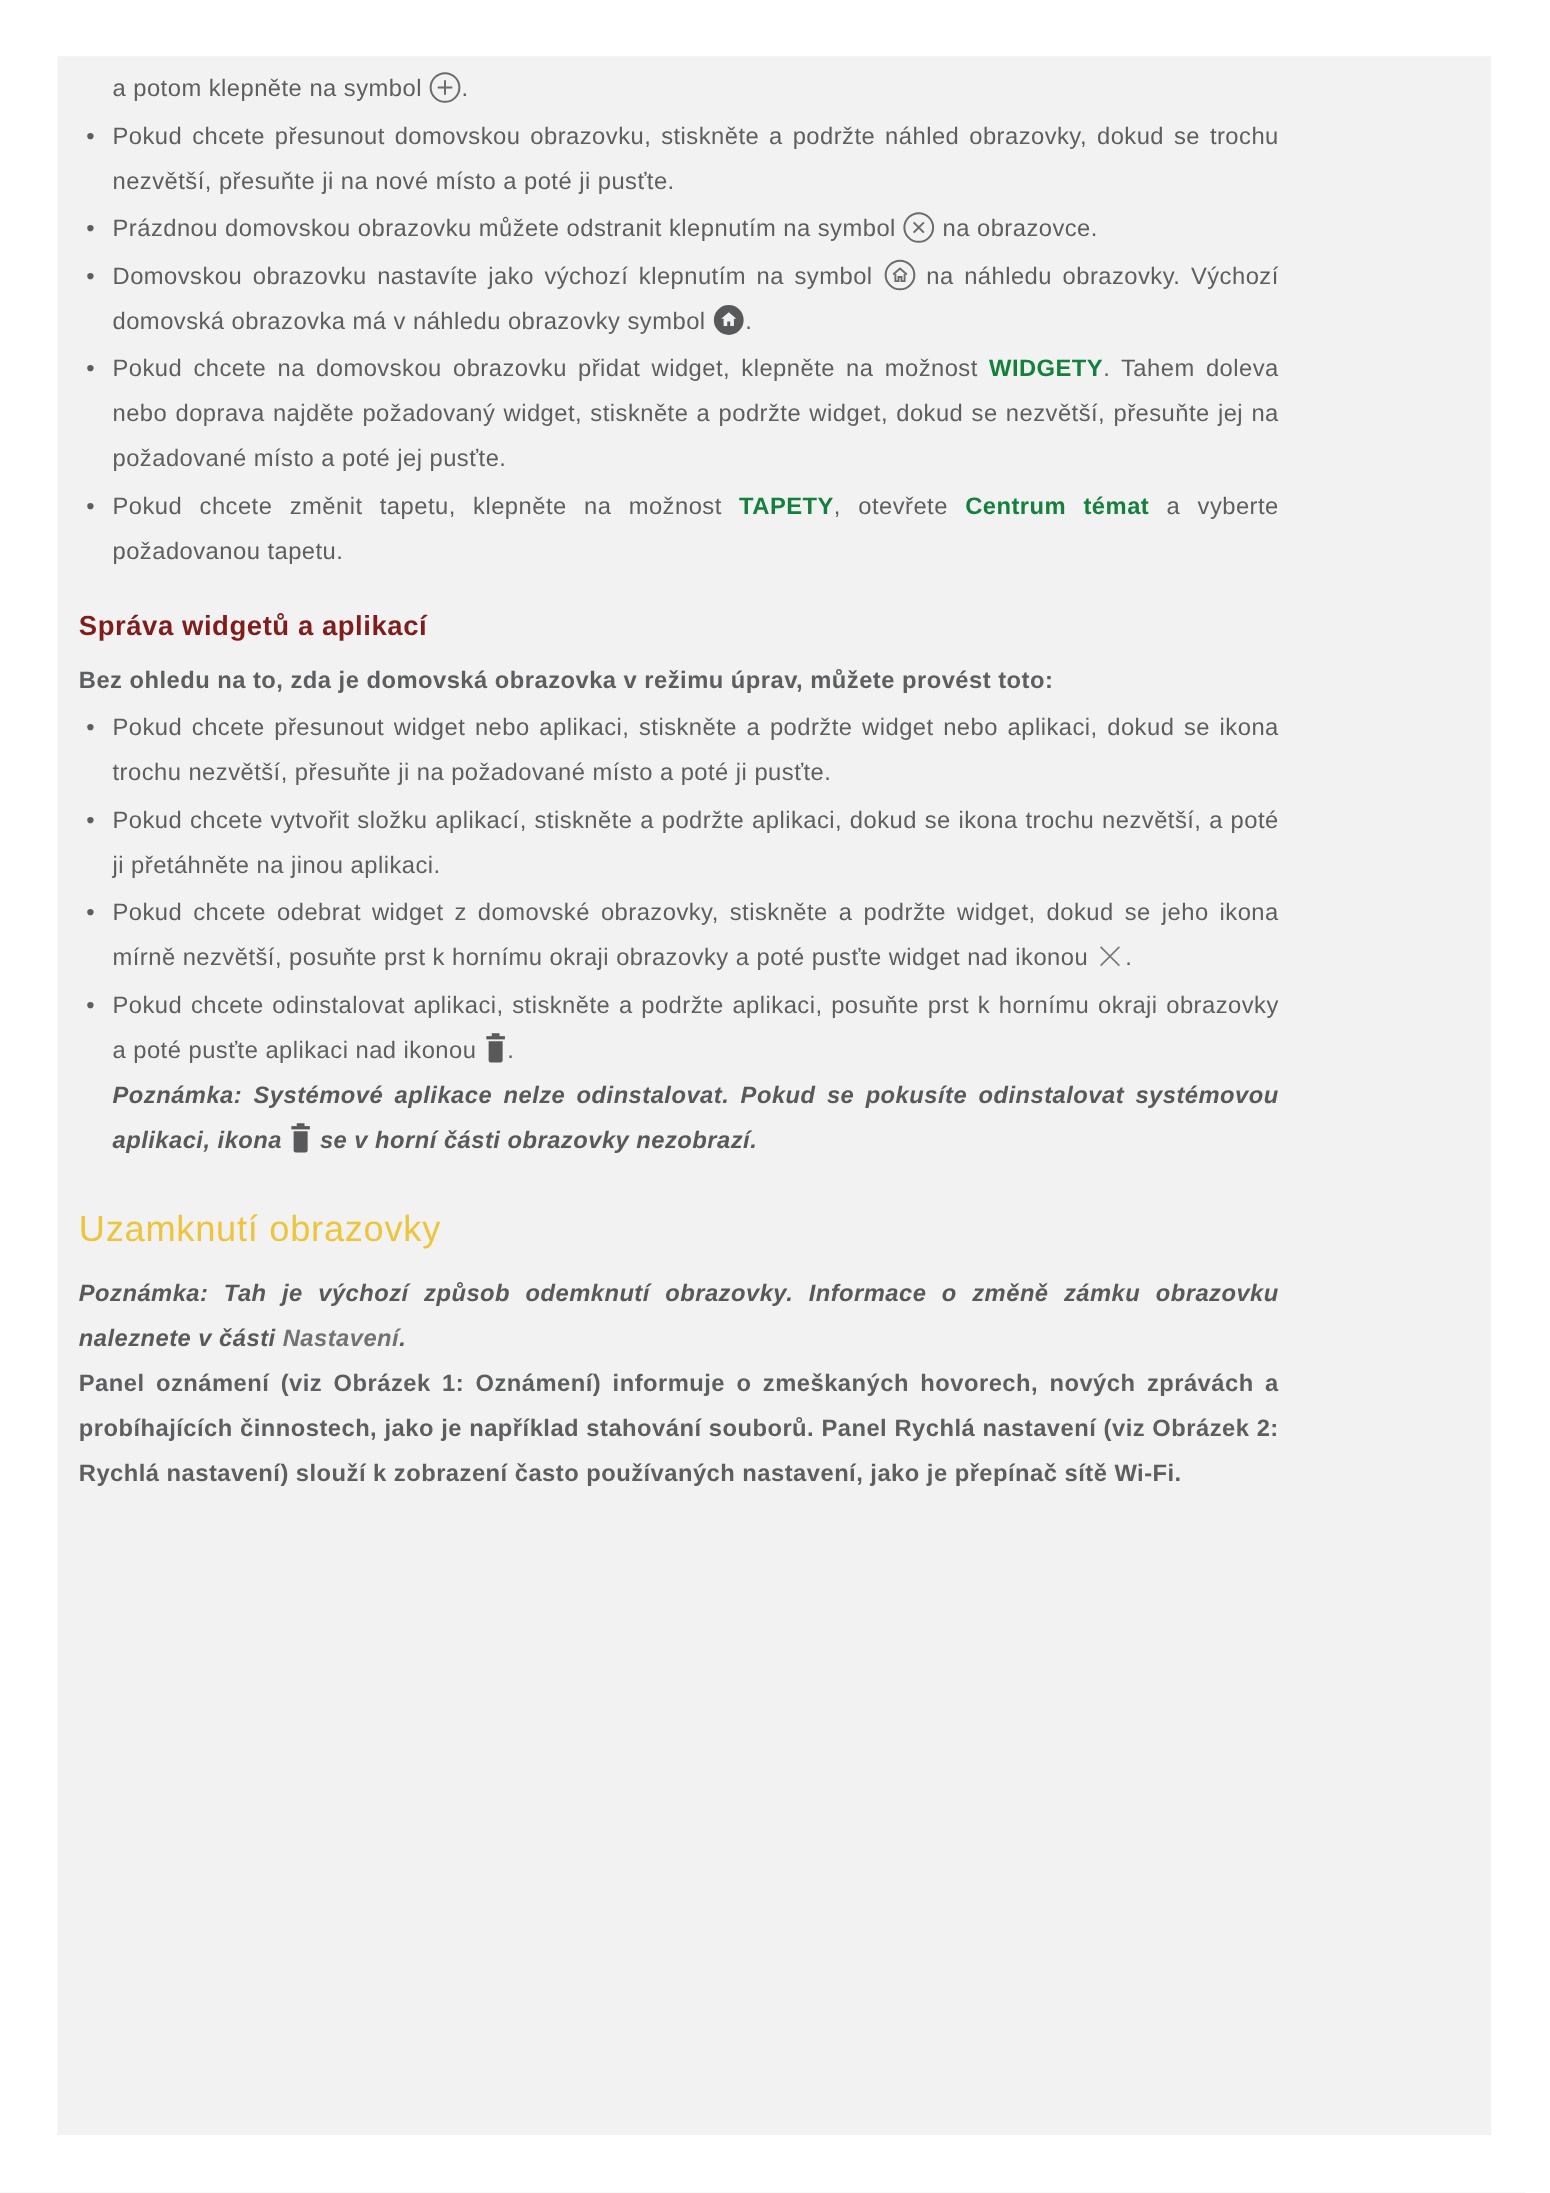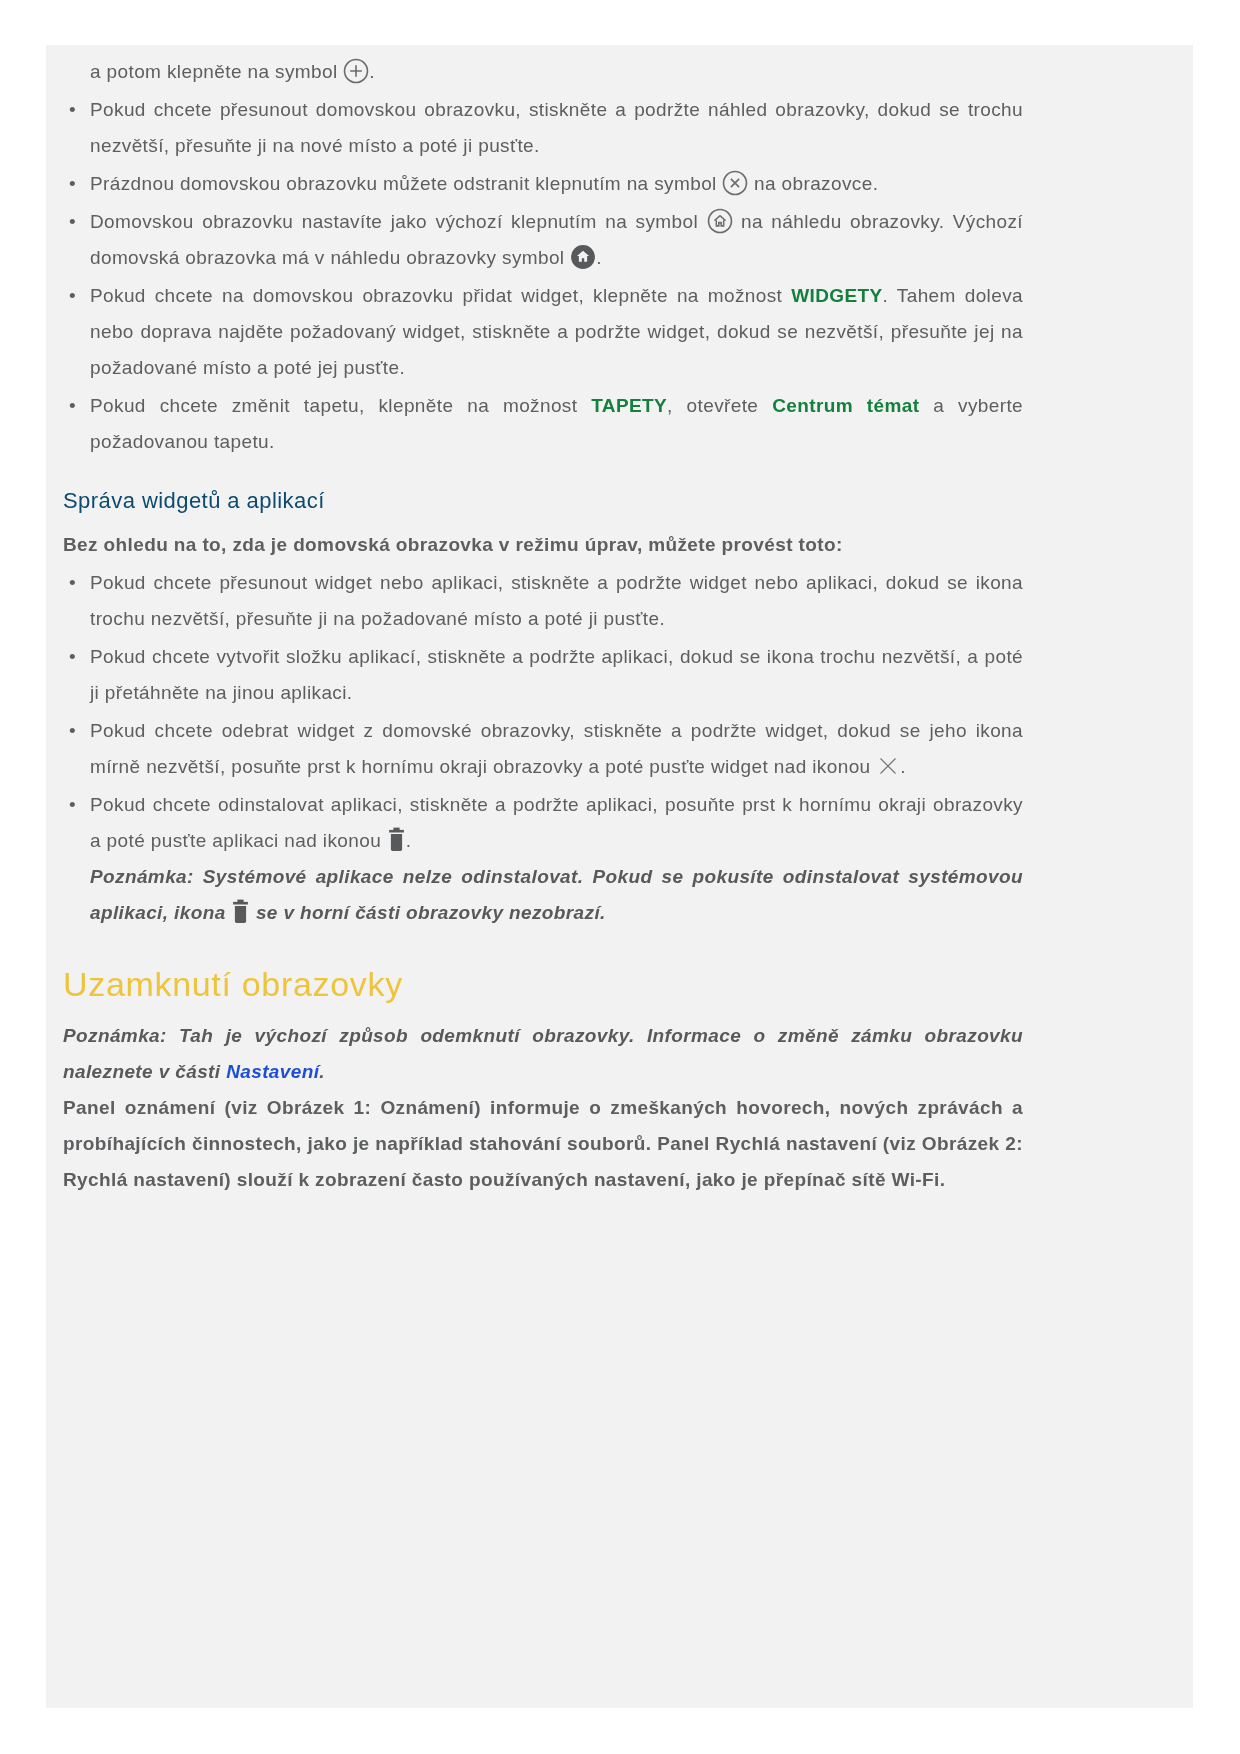--- a/index.html
+++ b/index.html
@@ -17,25 +17,25 @@
     letter-spacing:0.02em;
   }
   .continuation{padding-left:27px;text-align:justify;}
   ul.blist{list-style:none;margin:0 0 2px 0;padding:0;}
   ul.blist li{position:relative;padding-left:27px;margin:2px 0;text-align:justify;}
   .bullet-marker{position:absolute;left:6px;top:0;color:#5d5e60;}
   p.para{margin:0;text-align:justify;font-weight:bold;}
   .note-block{font-weight:700;font-style:italic;color:#58595b;text-align:justify;}
   li .note-block{margin-top:0;}
   strong.b{font-weight:700;color:#15803d;}
-  a.doc-link{color:#1d4ed8;font-weight:700;font-style:italic;text-decoration:none;cursor:pointer;}
-  h2.sec{font-weight:400;font-size:34px;line-height:38px;margin:34px 0 15px 0;letter-spacing:0.02em;}
+  a.doc-link{color:#737373;font-weight:700;font-style:italic;text-decoration:none;cursor:pointer;}
+  h2.sec{font-weight:400;font-size:29px;line-height:38px;margin:34px 0 15px 0;letter-spacing:0.02em;}
   h2.sec.yellow{color:#eec43c;}
   h2.sec.blue{color:#36a9df;}
-  h3.sub{font-weight:400;font-size:22px;line-height:30px;margin:26px 0 11px 0;color:#0c4a6e;letter-spacing:0.02em;}
+  h3.sub{font-weight:700;font-size:22px;line-height:30px;margin:26px 0 11px 0;color:#7f1d1d;letter-spacing:0.02em;}
   .icon{display:inline-block;vertical-align:-6px;line-height:0;}
   .icon svg{display:block;}
   .icon.small{vertical-align:-5px;}
 </style>
 </head>
 <body>
 
 <div class="panel">
   <div class="doc" id="doc-root">
       <div class="continuation"><span>a potom klepněte na symbol </span><span class="icon"><svg width="26" height="26" viewBox="0 0 24 24" fill="none">

